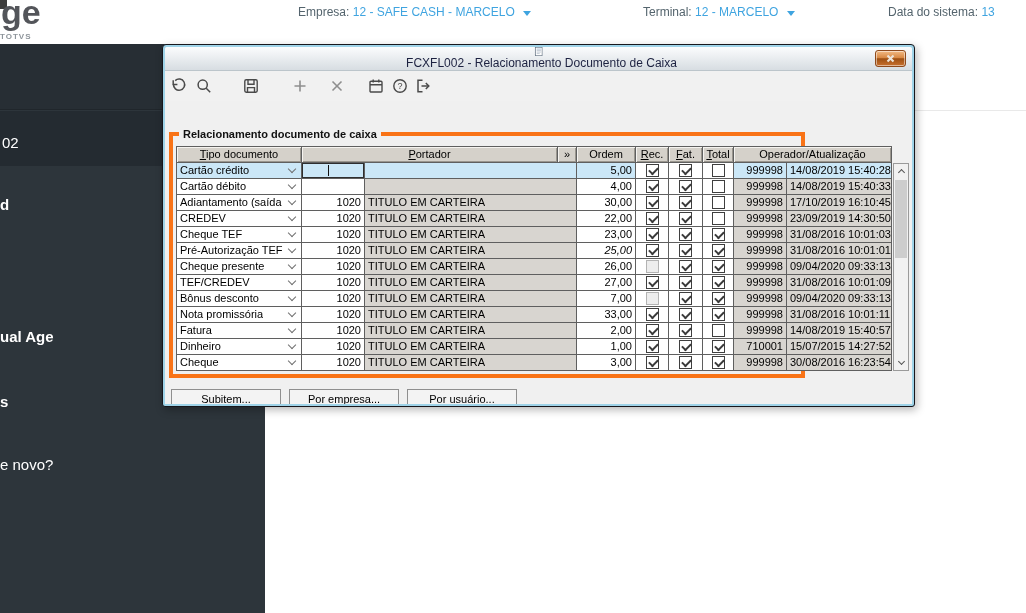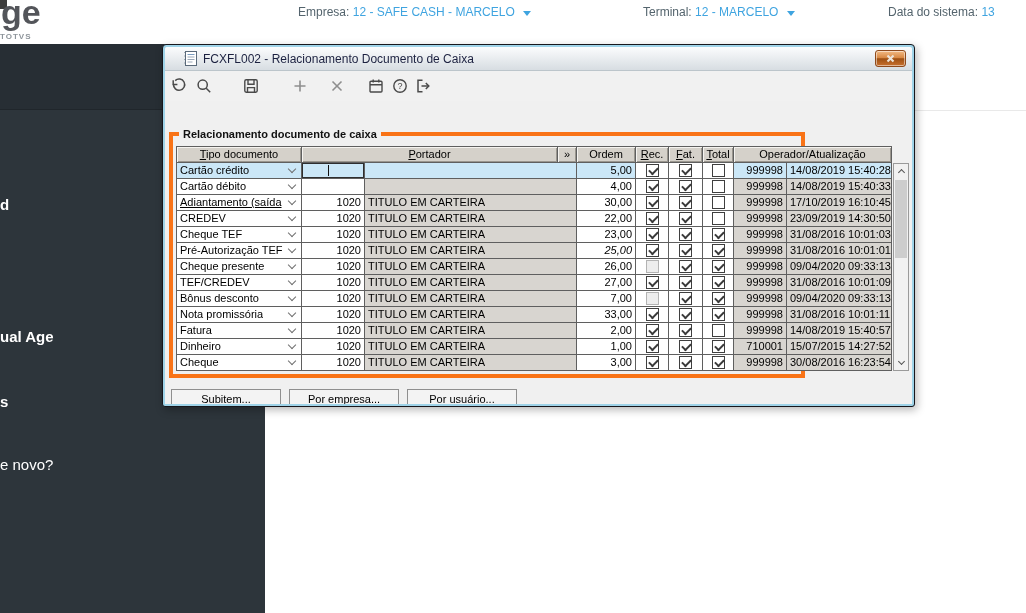--- a/index.html
+++ b/index.html
@@ -29,21 +29,21 @@
 
   .right-divider { position:absolute; left:915px; top:110px; width:111px; height:1px; background:#e9e9e9; z-index:1; }
 
   
   .dialog { position:absolute; left:162px; top:44px; width:753px; height:363px; z-index:5;
     background:#9fd3e8; border:1px solid #17171c; border-radius:4px 4px 3px 3px; padding:2px;
     box-shadow:2px 3px 8px rgba(0,0,0,.28); }
   .dialog-inner { position:relative; width:100%; height:100%; background:#f0f0f0; border-radius:2px 2px 0 0; overflow:hidden; }
 
   .title-bar { position:relative; height:24px; background:linear-gradient(#fbfcfd,#d7dde2);
-    border-bottom:1px solid #bcc5cb; border-radius:2px 2px 0 0; display:flex; align-items:center; padding:0 19px; }
+    border-bottom:1px solid #bcc5cb; border-radius:2px 2px 0 0; display:flex; align-items:center; padding:0 19px;flex-direction:column; }
   .title-text { font-size:12px; color:#1c2140; margin-left:6px; white-space:nowrap; }
   .close-btn { position:absolute; right:6px; top:3px; width:31px; height:17px; border:1px solid #8e4a1c; border-radius:3px;
     background:linear-gradient(#f2bb85 0%, #d98a46 44%, #9e5013 52%, #c8702e 100%);
     box-shadow:inset 0 0 0 1px rgba(255,255,255,.5); display:flex; align-items:center; justify-content:center; cursor:pointer; }
 
   .toolbar { height:30px; display:flex; align-items:center; background:#f1f1f1; padding-left:4px; }
   .tbtn { width:18px; height:18px; display:inline-flex; align-items:center; justify-content:center; cursor:pointer; }
 
   .dialog-body { position:relative; height:303px; background:#f0f0f0; }
 
@@ -108,20 +108,23 @@
     <span class="caret-down"></span>
   </div>
   <div class="nav-item" style="left:888px;">
     <span>Data do sistema:</span>
     <span class="nav-value">13</span>
   </div>
 </div>
 
 <div class="sidebar">
   <div class="sidebar-top"></div>
+  <div class="sidebar-selected">
+    <span>02</span>
+  </div>
   <span class="frag frag-d">d</span>
   <span class="frag frag-age">ual Age</span>
   <span class="frag frag-s">s</span>
   <span class="frag frag-novo">e novo?</span>
 </div>
 
 <div class="right-divider"></div>
 
 <div class="dialog">
   <div class="dialog-inner">
@@ -236,21 +239,21 @@
               </div>
               <div class="c num" style="grid-column: 2 / 3;"></div>
               <div class="c gray" style="grid-column: 3 / 5;"></div>
               <div class="c num" style="grid-column: 5 / 6;">4,00</div>
               <div class="c cbcell" style="grid-column: 6 / 7;"><span class="cb on"></span></div>
               <div class="c cbcell" style="grid-column: 7 / 8;"><span class="cb on"></span></div>
               <div class="c cbcell" style="grid-column: 8 / 9;"><span class="cb"></span></div>
               <div class="c gray num" style="grid-column: 9 / 10;">999998</div>
               <div class="c gray num" style="grid-column: 10 / 11;">14/08/2019 15:40:33</div>
               <div class="c chev-cell" style="grid-column: 1 / 2;">
-                <span style="overflow: hidden; white-space: nowrap; text-decoration: underline;">Adiantamento (saída</span>
+                <span style="overflow: hidden; white-space: nowrap;">Adiantamento (saída</span>
                 <span class="chev"></span>
               </div>
               <div class="c num" style="grid-column: 2 / 3;">1020</div>
               <div class="c gray" style="grid-column: 3 / 5;">TITULO EM CARTEIRA</div>
               <div class="c num" style="grid-column: 5 / 6;">30,00</div>
               <div class="c cbcell" style="grid-column: 6 / 7;"><span class="cb on"></span></div>
               <div class="c cbcell" style="grid-column: 7 / 8;"><span class="cb on"></span></div>
               <div class="c cbcell" style="grid-column: 8 / 9;"><span class="cb"></span></div>
               <div class="c gray num" style="grid-column: 9 / 10;">999998</div>
               <div class="c gray num" style="grid-column: 10 / 11;">17/10/2019 16:10:45</div>

